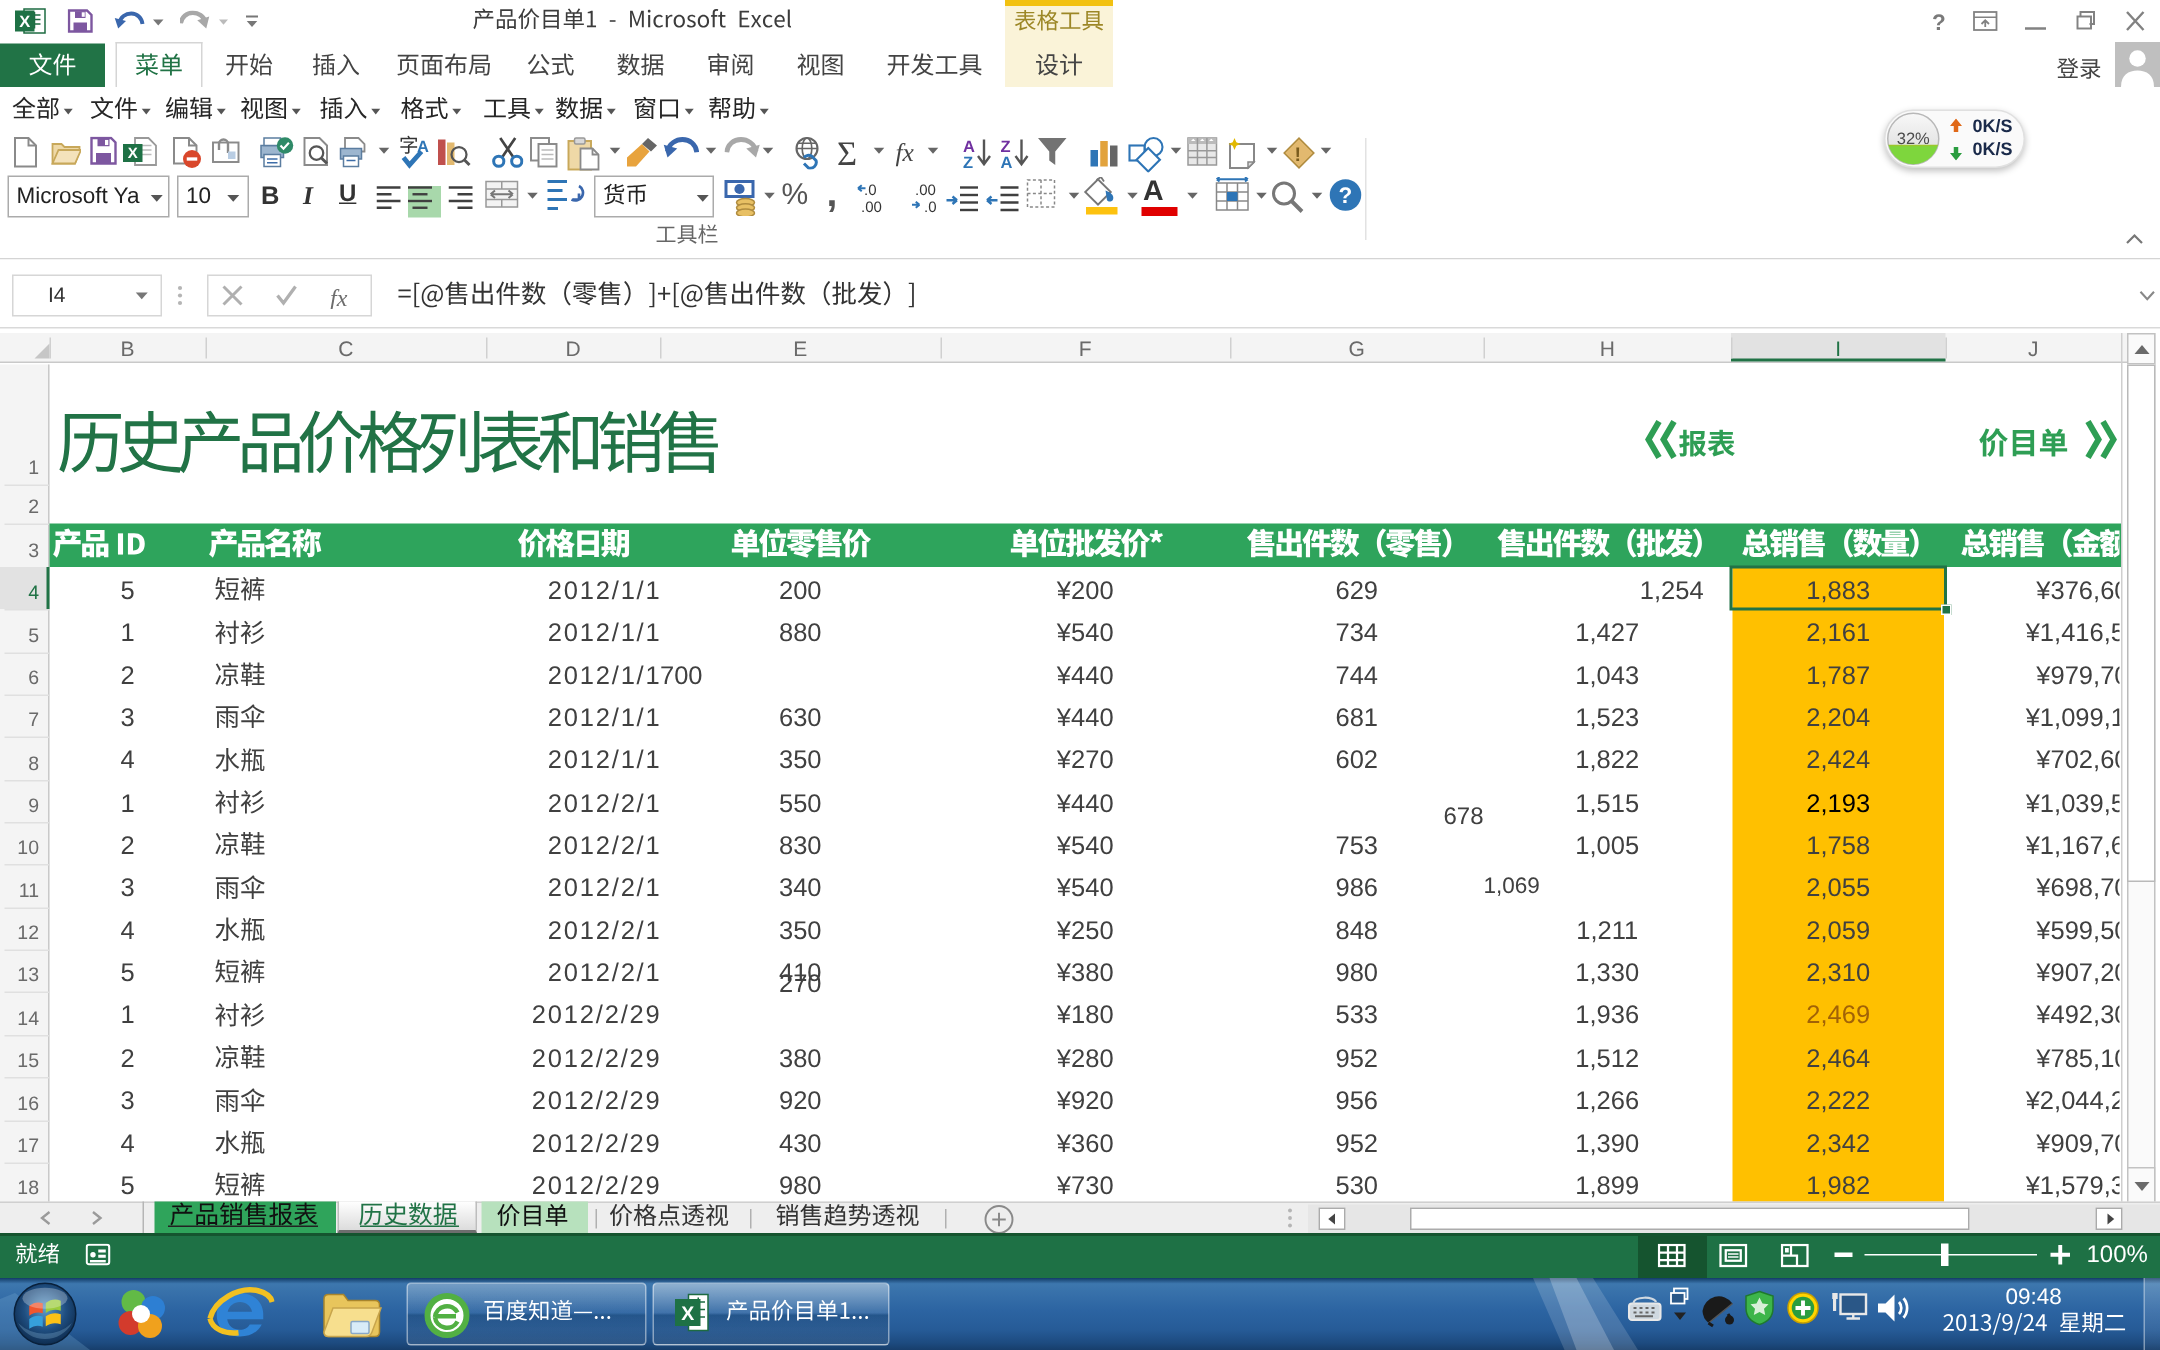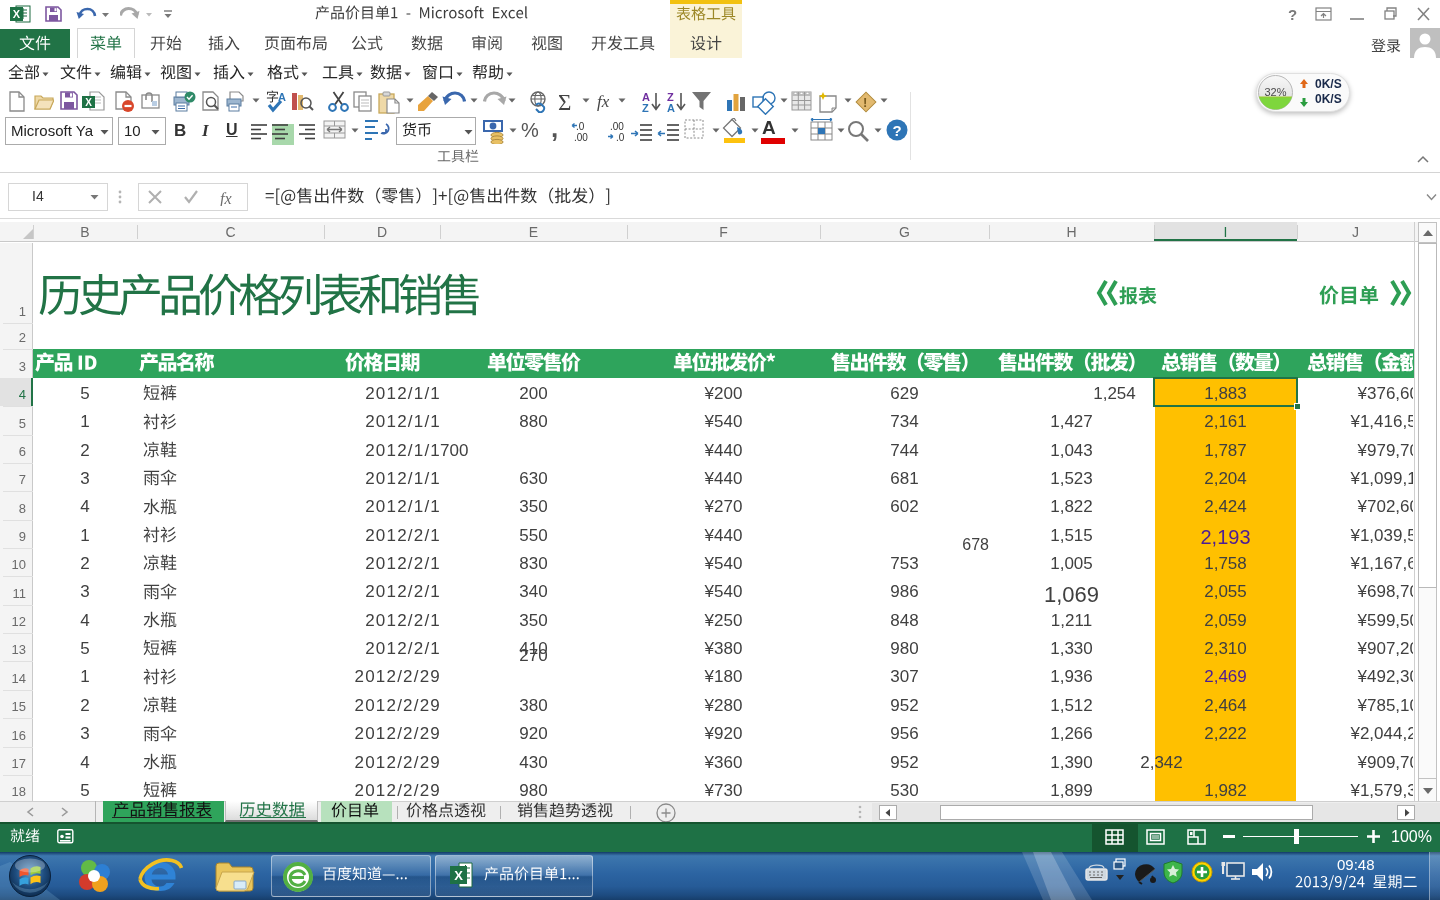--- a/index.html
+++ b/index.html
@@ -909,21 +909,21 @@
     <g transform="translate(0,14.96) scale(0.017000,-0.017000)" fill="#404040">
       <use href="#g109" x="0"></use>
       <use href="#g110" x="1000"></use>
     </g>
   </svg>
 <div class="lt" style="left:324px;top:526px;width:117px;text-align:right;font-size:17px;letter-spacing:1.2px;color:#404040">2012/2/1</div>
 <div class="lt" style="left:440px;top:526px;width:187px;text-align:center;font-size:17px;color:#404040">550</div>
 <div class="lt" style="left:627px;top:526px;width:193px;text-align:center;font-size:17px;color:#404040">¥440</div>
 <div class="lt" style="left:820px;top:536px;width:169px;text-align:right;font-size:16px;color:#404040">678</div>
 <div class="lt" style="left:989px;top:526px;width:165px;text-align:center;font-size:17px;color:#404040">1,515</div>
-<div class="lt" style="left:1154px;top:526px;width:143px;text-align:center;font-size:20px;color:#4c1d95">2,193</div>
+<div class="lt" style="left:1154px;top:526px;width:143px;text-align:center;font-size:17px;color:#000000">2,193</div>
 <div class="lt" style="left:1297px;top:526px;width:192px;text-align:center;font-size:17px;color:#404040;clip-path:inset(0 76px 0 0)">¥1,039,500</div>
 <div class="lt" style="left:33px;top:554px;width:104px;text-align:center;font-size:17px;color:#404040">2</div>
 <svg class="t " style="left:143.0px;top:554.0px" width="36" height="23">
     <g transform="translate(0,14.96) scale(0.017000,-0.017000)" fill="#404040">
       <use href="#g111" x="0"></use>
       <use href="#g112" x="1000"></use>
     </g>
   </svg>
 <div class="lt" style="left:324px;top:554px;width:117px;text-align:right;font-size:17px;letter-spacing:1.2px;color:#404040">2012/2/1</div>
 <div class="lt" style="left:440px;top:554px;width:187px;text-align:center;font-size:17px;color:#404040">830</div>
@@ -936,21 +936,21 @@
 <svg class="t " style="left:143.0px;top:582.5px" width="36" height="23">
     <g transform="translate(0,14.96) scale(0.017000,-0.017000)" fill="#404040">
       <use href="#g113" x="0"></use>
       <use href="#g114" x="1000"></use>
     </g>
   </svg>
 <div class="lt" style="left:324px;top:582px;width:117px;text-align:right;font-size:17px;letter-spacing:1.2px;color:#404040">2012/2/1</div>
 <div class="lt" style="left:440px;top:582px;width:187px;text-align:center;font-size:17px;color:#404040">340</div>
 <div class="lt" style="left:627px;top:582px;width:193px;text-align:center;font-size:17px;color:#404040">¥540</div>
 <div class="lt" style="left:820px;top:582px;width:169px;text-align:center;font-size:17px;color:#404040">986</div>
-<div class="lt" style="left:989px;top:582px;width:165px;text-align:center;font-size:22px;color:#404040">1,069</div>
+<div class="lt" style="left:989px;top:582px;width:165px;text-align:left;font-size:15px;color:#404040">1,069</div>
 <div class="lt" style="left:1154px;top:582px;width:143px;text-align:center;font-size:17px;color:#404040">2,055</div>
 <div class="lt" style="left:1297px;top:582px;width:192px;text-align:center;font-size:17px;color:#404040;clip-path:inset(0 76px 0 0)">¥698,700</div>
 <div class="lt" style="left:33px;top:611px;width:104px;text-align:center;font-size:17px;color:#404040">4</div>
 <svg class="t " style="left:143.0px;top:611.0px" width="36" height="23">
     <g transform="translate(0,14.96) scale(0.017000,-0.017000)" fill="#404040">
       <use href="#g115" x="0"></use>
       <use href="#g116" x="1000"></use>
     </g>
   </svg>
 <div class="lt" style="left:324px;top:611px;width:117px;text-align:right;font-size:17px;letter-spacing:1.2px;color:#404040">2012/2/1</div>
@@ -977,23 +977,23 @@
 <div class="lt" style="left:33px;top:667px;width:104px;text-align:center;font-size:17px;color:#404040">1</div>
 <svg class="t " style="left:143.0px;top:667.5px" width="36" height="23">
     <g transform="translate(0,14.96) scale(0.017000,-0.017000)" fill="#404040">
       <use href="#g109" x="0"></use>
       <use href="#g110" x="1000"></use>
     </g>
   </svg>
 <div class="lt" style="left:324px;top:667px;width:117px;text-align:right;font-size:17px;letter-spacing:1.2px;color:#404040">2012/2/29</div>
 <div class="lt" style="left:440px;top:646px;width:187px;text-align:center;font-size:17px;color:#404040">270</div>
 <div class="lt" style="left:627px;top:667px;width:193px;text-align:center;font-size:17px;color:#404040">¥180</div>
-<div class="lt" style="left:820px;top:667px;width:169px;text-align:center;font-size:17px;color:#404040">307</div>
+<div class="lt" style="left:820px;top:667px;width:169px;text-align:center;font-size:17px;color:#404040">533</div>
 <div class="lt" style="left:989px;top:667px;width:165px;text-align:center;font-size:17px;color:#404040">1,936</div>
-<div class="lt" style="left:1154px;top:667px;width:143px;text-align:center;font-size:17px;color:#4c1d95">2,469</div>
+<div class="lt" style="left:1154px;top:667px;width:143px;text-align:center;font-size:17px;color:#a16207">2,469</div>
 <div class="lt" style="left:1297px;top:667px;width:192px;text-align:center;font-size:17px;color:#404040;clip-path:inset(0 76px 0 0)">¥492,300</div>
 <div class="lt" style="left:33px;top:696px;width:104px;text-align:center;font-size:17px;color:#404040">2</div>
 <svg class="t " style="left:143.0px;top:696.0px" width="36" height="23">
     <g transform="translate(0,14.96) scale(0.017000,-0.017000)" fill="#404040">
       <use href="#g111" x="0"></use>
       <use href="#g112" x="1000"></use>
     </g>
   </svg>
 <div class="lt" style="left:324px;top:696px;width:117px;text-align:right;font-size:17px;letter-spacing:1.2px;color:#404040">2012/2/29</div>
 <div class="lt" style="left:440px;top:696px;width:187px;text-align:center;font-size:17px;color:#404040">380</div>
@@ -1021,21 +1021,21 @@
     <g transform="translate(0,14.96) scale(0.017000,-0.017000)" fill="#404040">
       <use href="#g115" x="0"></use>
       <use href="#g116" x="1000"></use>
     </g>
   </svg>
 <div class="lt" style="left:324px;top:753px;width:117px;text-align:right;font-size:17px;letter-spacing:1.2px;color:#404040">2012/2/29</div>
 <div class="lt" style="left:440px;top:753px;width:187px;text-align:center;font-size:17px;color:#404040">430</div>
 <div class="lt" style="left:627px;top:753px;width:193px;text-align:center;font-size:17px;color:#404040">¥360</div>
 <div class="lt" style="left:820px;top:753px;width:169px;text-align:center;font-size:17px;color:#404040">952</div>
 <div class="lt" style="left:989px;top:753px;width:165px;text-align:center;font-size:17px;color:#404040">1,390</div>
-<div class="lt" style="left:1090px;top:753px;width:143px;text-align:center;font-size:17px;color:#404040">2,342</div>
+<div class="lt" style="left:1154px;top:753px;width:143px;text-align:center;font-size:17px;color:#404040">2,342</div>
 <div class="lt" style="left:1297px;top:753px;width:192px;text-align:center;font-size:17px;color:#404040;clip-path:inset(0 76px 0 0)">¥909,700</div>
 <div class="lt" style="left:33px;top:781px;width:104px;text-align:center;font-size:17px;color:#404040">5</div>
 <svg class="t " style="left:143.0px;top:781.0px" width="36" height="23">
     <g transform="translate(0,14.96) scale(0.017000,-0.017000)" fill="#404040">
       <use href="#g107" x="0"></use>
       <use href="#g108" x="1000"></use>
     </g>
   </svg>
 <div class="lt" style="left:324px;top:781px;width:117px;text-align:right;font-size:17px;letter-spacing:1.2px;color:#404040">2012/2/29</div>
 <div class="lt" style="left:440px;top:781px;width:187px;text-align:center;font-size:17px;color:#404040">980</div>

